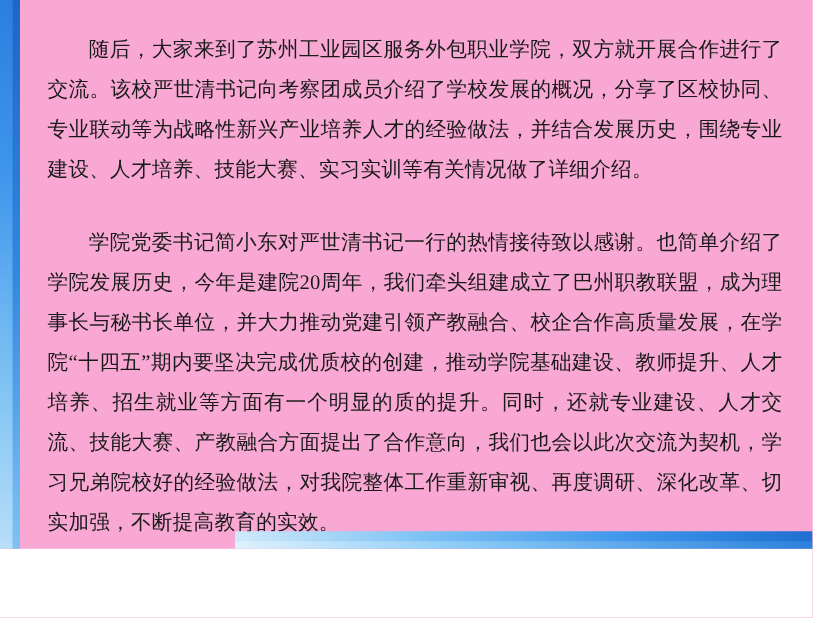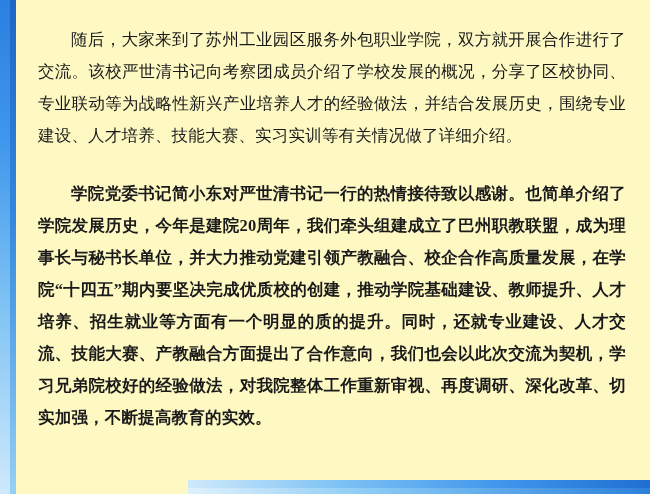--- a/index.html
+++ b/index.html
@@ -9,22 +9,22 @@
   body {
     width: 650px;
     height: 494px;
     background: #ffffff;
     font-family: "Liberation Sans", sans-serif;
     overflow: hidden;
   }
   .page {
     position: relative;
     width: 650px;
-    height: 494px;
-    background: #fef9c3;
+    height: 439px;
+    background: #f9a8d4;
     box-sizing: border-box;
     overflow: hidden;
     padding-left: 20px;
   }
   
   .left-bar {
     position: absolute;
     left: 0;
     top: 0;
     width: 16px;
@@ -70,21 +70,20 @@
     font-size: 16.5px;
     line-height: 32px;
     color: #1a1a1a;
     text-align: justify;
     text-justify: inter-ideograph;
     text-indent: 2em;
     letter-spacing: 0.2px;
   }
   p.para:last-child {
     margin-bottom: 0;
-    font-weight: bold;
   }
 </style>
 </head>
 <body>
 
 <div class="page">
 
   <div class="left-bar">
     <div class="left-bar-inner"></div>
   </div>

